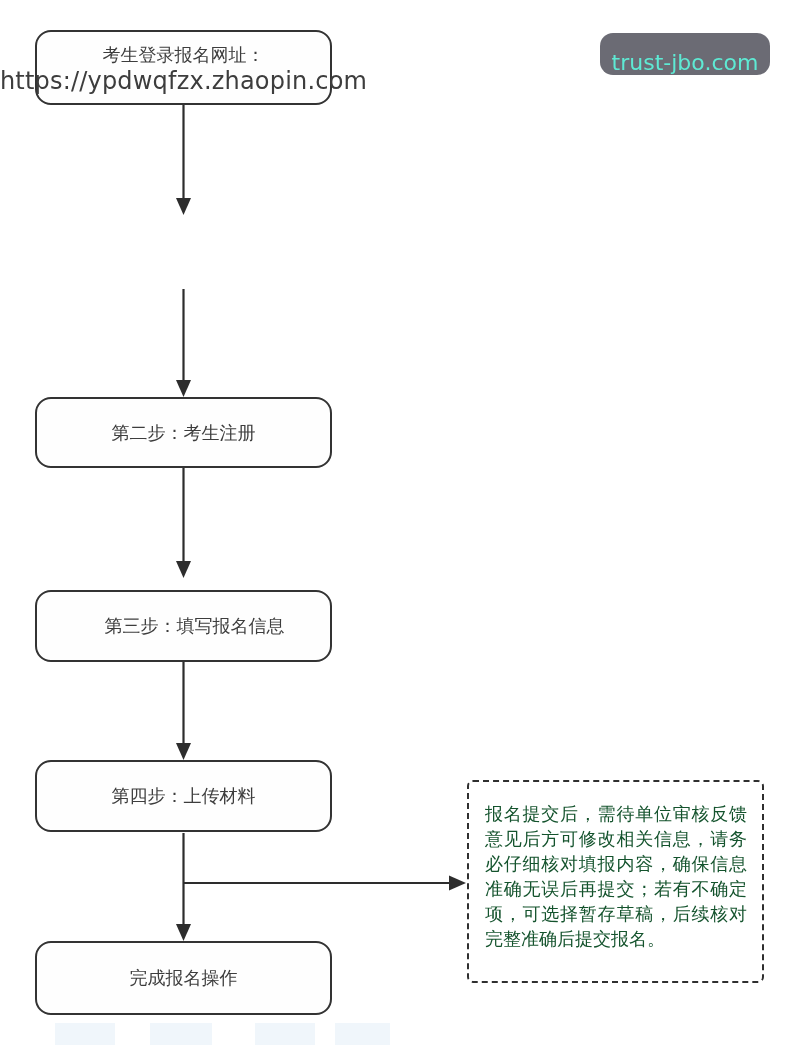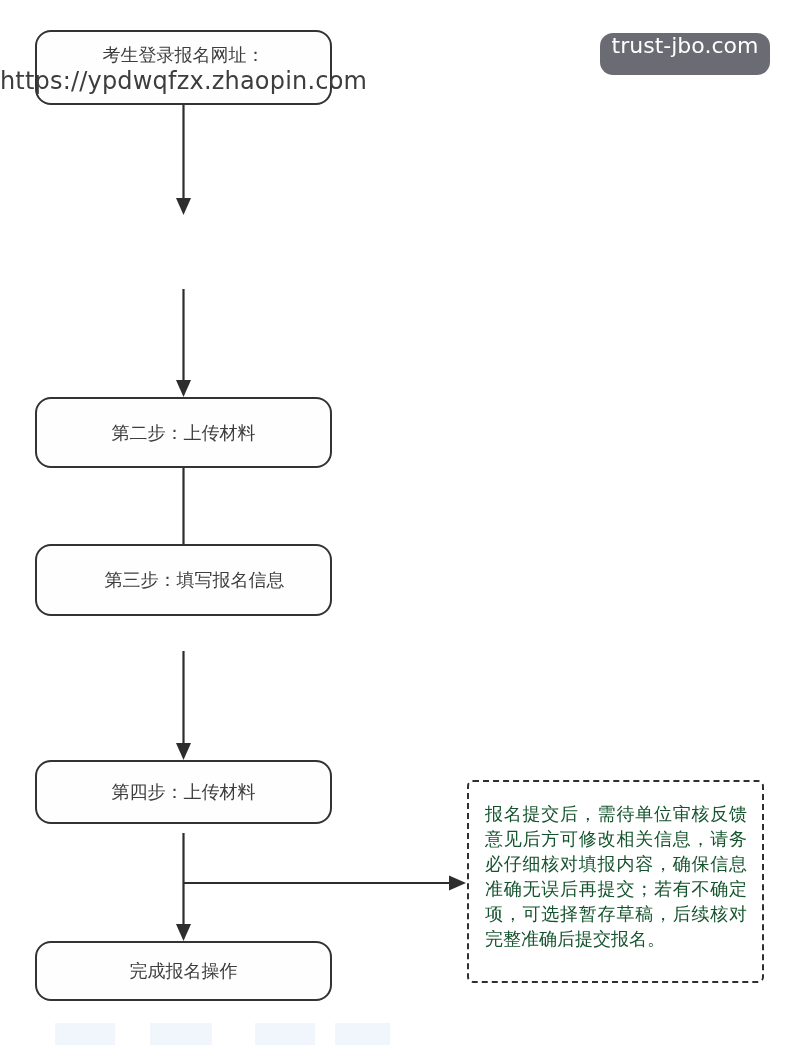--- a/index.html
+++ b/index.html
@@ -33,23 +33,23 @@
     justify-content: center;
     text-align: center;
     color: #3d3d3d;
     font-size: 18px;
     line-height: 26px;
     z-index: 2;
   }
   .start-box   { top: 30px;  height: 75px; }
   .step1-box   { top: 216px; height: 73px; }
   .step2-box   { top: 397px; height: 71px; }
-  .step3-box   { top: 544px; height: 72px; padding-left: 22px; }
-  .step4-box   { top: 760px; height: 64px; }
-  .end-box     { top: 941px; height: 60px; }
+  .step3-box   { top: 590px; height: 72px; padding-left: 22px; }
+  .step4-box   { top: 760px; height: 72px; }
+  .end-box     { top: 941px; height: 74px; }
   .start-url   { font-size: 24px; letter-spacing: 0.2px; }
   .note-box {
     position: absolute;
     left: 467px; top: 780px;
     width: 297px; height: 203px;
     border: 2.5px dashed #2f2f2f;
     border-radius: 6px;
     background: #ffffff;
     display: flex;
     align-items: center;
@@ -62,23 +62,23 @@
     line-height: 25px;
     text-align: justify;
   }
   .watermark-badge {
     position: absolute;
     left: 600px; top: 33px;
     width: 170px; height: 42px;
     background: #6b6b74;
     border-radius: 13px;
     display: flex;
-    align-items: flex-start;
+    align-items: flex-end;
     justify-content: center;
-    color: #ffffff;
+    color: #5eead4;
     font-size: 22px;
     z-index: 3;
   }
   .artifact {
     position: absolute;
     height: 22px;
     top: 1023px;
     background: #e3eff8;
     opacity: 0.55;
     z-index: 0;
@@ -129,21 +129,21 @@
     <span>trust-jbo.com</span>
   </div>
 
   <div class="flow-box start-box">
     <div>考生登录报名网址：</div>
     <div class="start-url">https://ypdwqfzx.zhaopin.com</div>
   </div>
 
 
   <div class="flow-box step2-box">
-    <div>第二步：上传材料</div>
+    <div>第二步：考生注册</div>
   </div>
 
   <div class="flow-box step3-box">
     <div>第三步：填写报名信息</div>
   </div>
 
   <div class="flow-box step4-box">
     <div>第四步：上传材料</div>
   </div>
 

